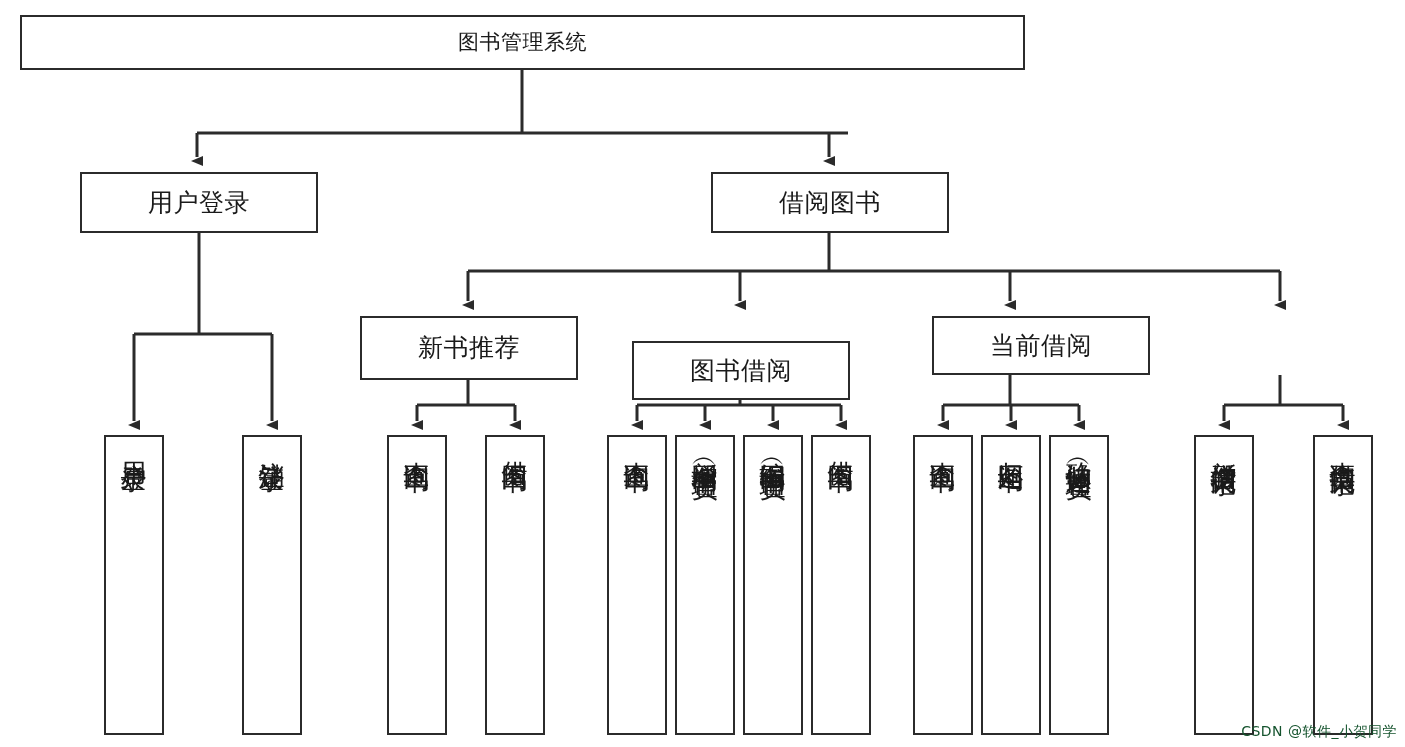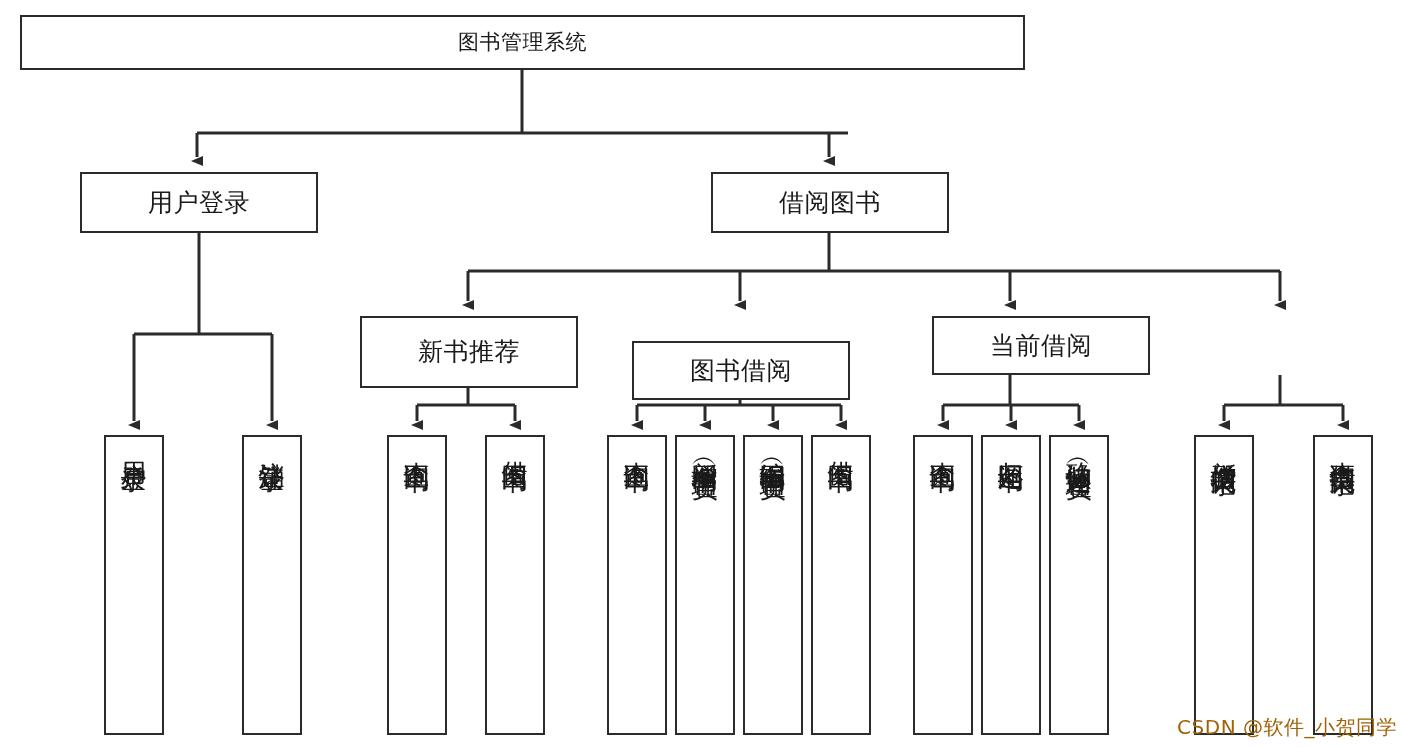--- a/index.html
+++ b/index.html
@@ -62,22 +62,22 @@
     writing-mode: vertical-rl;
     text-orientation: upright;
     line-height: 1.0;
     letter-spacing: 2px;
     white-space: nowrap;
   }
   #watermark {
     position: absolute;
     right: 8px;
     bottom: 6px;
-    font-size: 20px;
-    color: #a16207;
+    font-size: 14px;
+    color: #14532d;
     letter-spacing: 0.5px;
     z-index: 5;
     white-space: nowrap;
     font-family: "DejaVu Sans", "Liberation Sans", sans-serif;
   }
 </style>
 </head>
 <body>
 
 <div id="diagram-root">
@@ -136,21 +136,21 @@
     <span class="node-label">图书管理系统</span>
   </div>
 
   <div class="node horiz" style="left:80px; top:172px; width:238px; height:61px;">
     <span class="node-label">用户登录</span>
   </div>
   <div class="node horiz" style="left:711px; top:172px; width:238px; height:61px;">
     <span class="node-label">借阅图书</span>
   </div>
 
-  <div class="node horiz" style="left:360px; top:316px; width:218px; height:72px;">
+  <div class="node horiz" style="left:360px; top:316px; width:218px; height:64px;">
     <span class="node-label">新书推荐</span>
   </div>
   <div class="node horiz" style="left:632px; top:316px; width:218px; height:59px;margin-top:25px;">
     <span class="node-label">图书借阅</span>
   </div>
   <div class="node horiz" style="left:902px; top:316px; width:218px; height:59px;margin-left:30px;">
     <span class="node-label">当前借阅</span>
   </div>
 
   <div class="node vert" style="left:104px; top:435px; width:60px; height:300px;">

